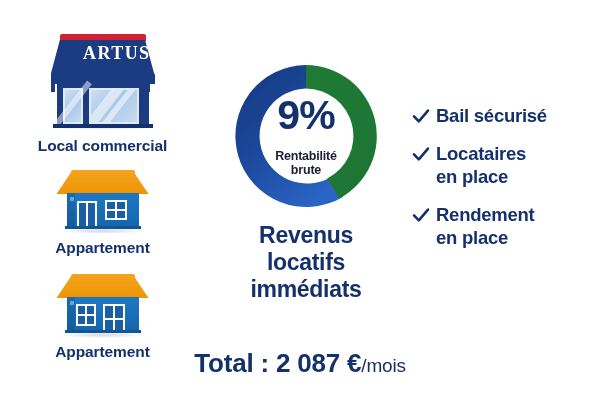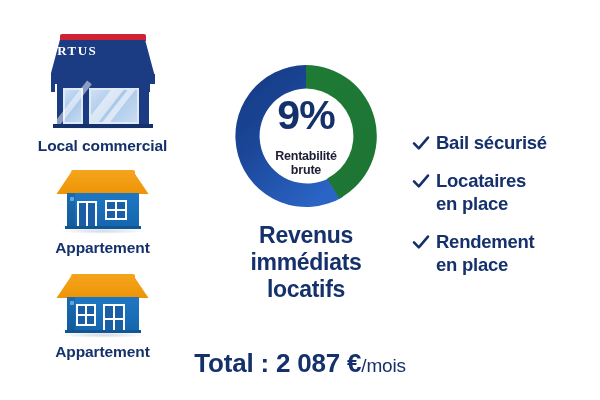--- a/index.html
+++ b/index.html
@@ -83,23 +83,23 @@
     width: 104px;
     height: 35px;
     background: #1b3b82;
     clip-path: polygon(9% 0%, 91% 0%, 100% 100%, 0% 100%);
   }
   .shop-sign {
     position: absolute;
     left: 0;
     top: 9px;
     width: 104px;
-    text-align: left;
+    text-align: right;
     font-family: "Liberation Serif", serif;
-    font-size: 13px;
+    font-size: 18px;
     font-weight: 700;
     letter-spacing: 1.4px;
     color: #ffffff;
   }
   .shop-valance {
     position: absolute;
     left: 4px;
     top: 40px;
     width: 104px;
     height: 10px;
@@ -361,21 +361,21 @@
     font-weight: 700;
     color: #15316c;
     line-height: 1.17;
     letter-spacing: -0.3px;
   }
 
   
   .benefits {
     position: absolute;
     left: 412px;
-    top: 132px;
+    top: 105px;
     width: 182px;
   }
   .benefit {
     display: flex;
     align-items: flex-start;
     margin-bottom: 16px;
   }
   .benefit:last-child { margin-bottom: 7px; }
   .check-icon {
     flex: 0 0 auto;
@@ -517,22 +517,22 @@
         <div class="donut-value">9%</div>
         <div class="donut-sub">
           <div>Rentabilité</div>
           <div>brute</div>
         </div>
       </div>
     </div>
 
     <div class="donut-caption">
       <div>Revenus</div>
+      <div>locatifs</div>
       <div>immédiats</div>
-      <div>locatifs</div>
     </div>
   </div>
 
   <div class="benefits">
 
     <div class="benefit">
       <svg class="check-icon" viewBox="0 0 18 22">
         <path d="M2 11.4 L6.8 16.4 L16 5.6" fill="none" stroke="#15316c" stroke-width="2.6" stroke-linecap="round" stroke-linejoin="round"></path>
       </svg>
       <div class="benefit-text">

